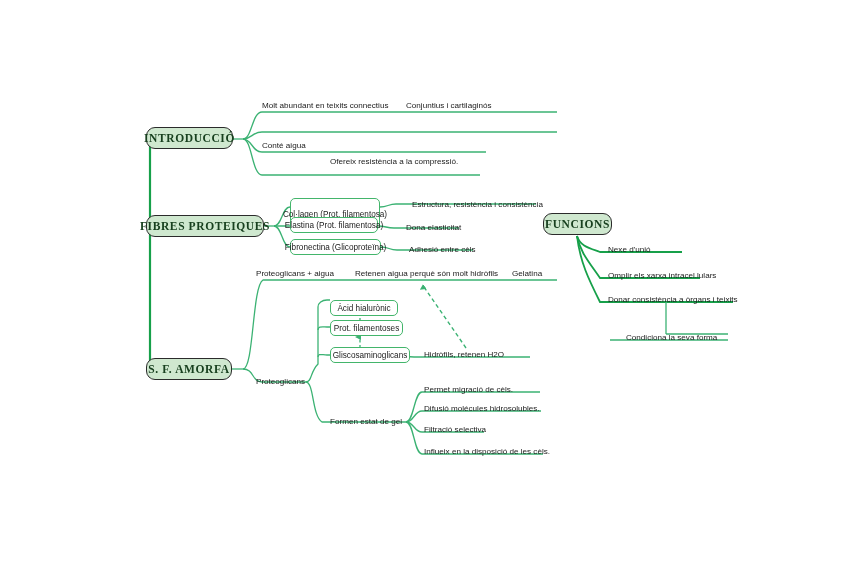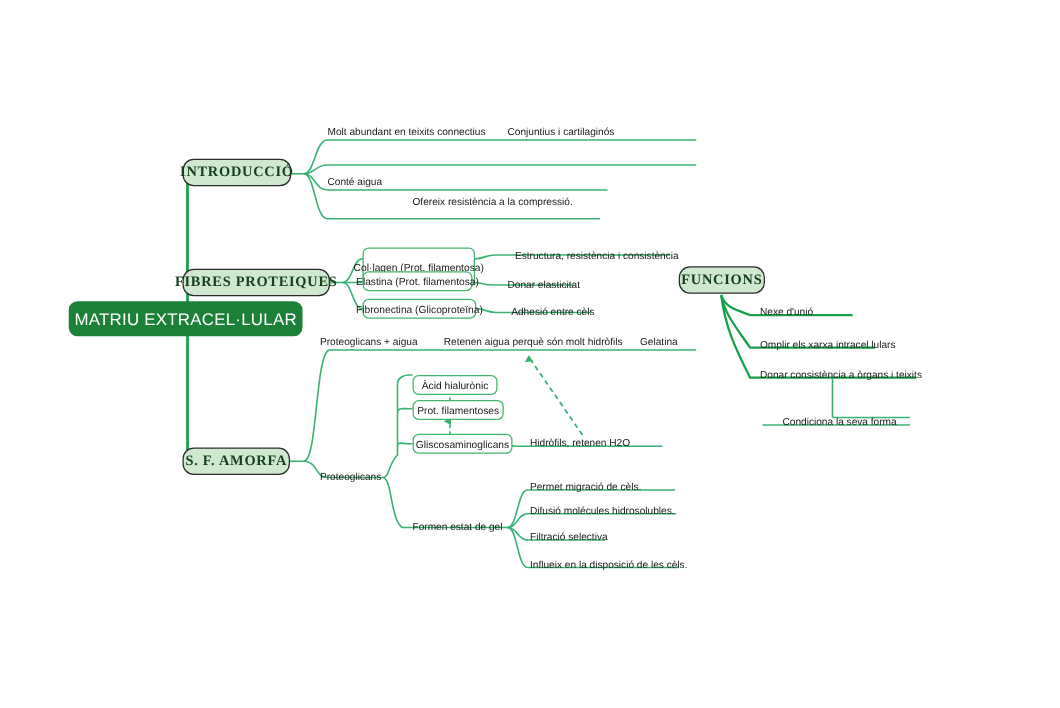--- a/index.html
+++ b/index.html
@@ -87,23 +87,20 @@
       <path d="M577,236 C580,246 589,248 600,252 L682,252" stroke="#17a04a" stroke-width="1.8"></path>
       <path d="M577,236 C580,252 589,262 600,278 L700,278" stroke="#17a04a" stroke-width="1.8"></path>
       <path d="M577,236 C580,262 589,280 600,302 L733,302" stroke="#17a04a" stroke-width="1.8"></path>
 
       <path d="M666,302 L666,334"></path>
       <path d="M666,334 L728,334"></path>
       <path d="M610,340 L728,340" stroke="#3bb273"></path>
     </g>
   </svg>
 
-  <div class="node central" style="left:55px;top:241px;width:187px;height:28px;">
-    <span>MATRIU EXTRACEL·LULAR</span>
-  </div>
 
   <div class="node branch" style="left:146px;top:127px;width:87px;height:22px;">
     <span>INTRODUCCIÓ</span>
   </div>
 
   <div class="node branch" style="left:146px;top:215px;width:118px;height:22px;">
     <span>FIBRES PROTEIQUES</span>
   </div>
 
   <div class="node branch" style="left:146px;top:358px;width:86px;height:22px;">
@@ -123,21 +120,21 @@
 
 
   <div class="node subbox" style="left:290px;top:198px;width:90px;height:32px;">
     <span>Col·lagen (Prot. filamentosa)</span>
   </div>
   <div class="lbl" style="left:412px;top:200px;">Estructura, resistència i consistència</div>
 
   <div class="node subbox" style="left:290px;top:217px;width:88px;height:16px;">
     <span>Elastina (Prot. filamentosa)</span>
   </div>
-  <div class="lbl" style="left:406px;top:223px;">Donar elasticitat</div>
+  <div class="lbl" style="left:406px;top:223px;">Dona elasticitat</div>
 
   <div class="node subbox" style="left:290px;top:239px;width:91px;height:16px;">
     <span>Fibronectina (Glicoproteïna)</span>
   </div>
   <div class="lbl" style="left:409px;top:245px;">Adhesió entre cèls</div>
 
   <div class="lbl" style="left:256px;top:269px;">Proteoglicans + aigua</div>
   <div class="lbl" style="left:355px;top:269px;">Retenen aigua perquè són molt hidròfils</div>
   <div class="lbl" style="left:512px;top:269px;">Gelatina</div>
 

